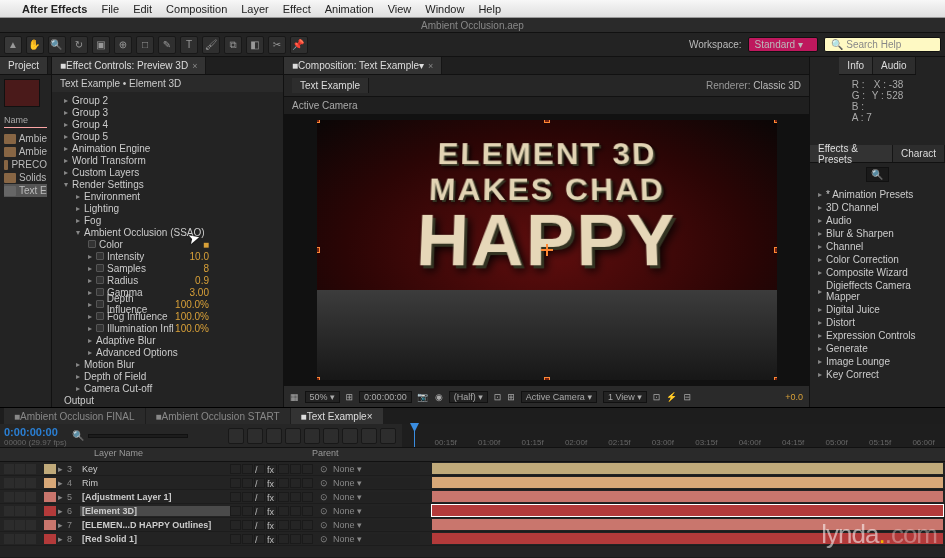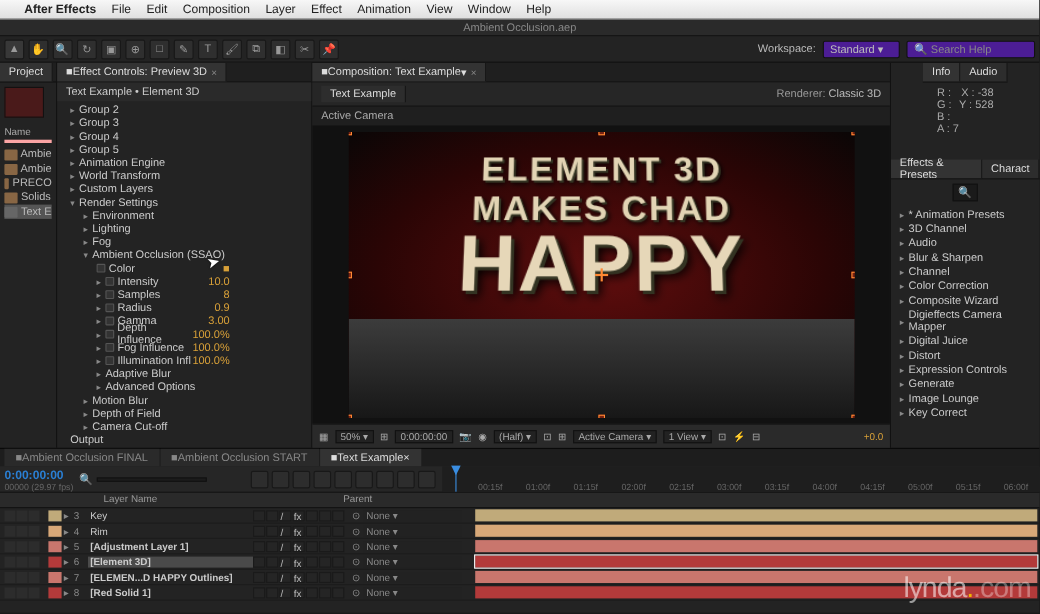--- a/index.html
+++ b/index.html
@@ -11,38 +11,38 @@
 .mac-menu .app-name { font-weight:bold; }
 
 
 .titlebar { height:15px; background:#2a2a2a; border-bottom:1px solid #111; display:flex; align-items:center; justify-content:center; font-size:10px; color:#888; }
 
 
 .toolbar { height:24px; background:#232323; border-bottom:1px solid #111; display:flex; align-items:center; padding:0 4px; gap:4px; }
 .tool-btn { width:18px; height:18px; background:#2f2f2f; border:1px solid #181818; border-radius:2px; display:flex; align-items:center; justify-content:center; font-size:10px; color:#999; }
 .tool-btn.active { background:#383838; }
 .workspace-area { margin-left:auto; display:flex; align-items:center; gap:6px; }
-.workspace-dd { background:#4c1d95; border:1px solid #111; padding:1px 14px 1px 6px; font-size:10px; color:#bbb; border-radius:2px; }
-.search-box { background:#4c1d95; border:1px solid #111; padding:1px 6px; font-size:10px; color:#888; width:117px; border-radius:2px; }
+.workspace-dd { background:#be185d; border:1px solid #111; padding:1px 14px 1px 6px; font-size:10px; color:#bbb; border-radius:2px; }
+.search-box { background:#fef9c3; border:1px solid #111; padding:1px 6px; font-size:10px; color:#888; width:117px; border-radius:2px; }
 
 
 .main { display:flex; height:350px; }
 .col { background:#232323; border-right:1px solid #111; display:flex; flex-direction:column; }
 .col:last-child { border-right:none;align-items:center; }
 
 
 .panel-tabs { display:flex; background:#1f1f1f; border-bottom:1px solid #111; height:18px; }
 .panel-tab { padding:2px 8px; font-size:10px; background:#2d2d2d; border-right:1px solid #151515; color:#ddd; display:flex; align-items:center; position:relative; }
 .panel-tab.active { background:#333; }
 .panel-tab .close { margin-left:4px; color:#888; font-size:9px; }
 
 
 .project-body { padding:4px; }
 .thumb { width:36px; height:28px; background:#4a1a1a; border:1px solid #111; margin-bottom:6px; }
-.proj-name-hdr { font-size:9px; color:#aaa; padding:2px 0; border-bottom:3px solid #fca5a5; }
+.proj-name-hdr { font-size:9px; color:#aaa; padding:2px 0; border-bottom:1px solid #fca5a5; }
 .proj-list { margin-top:4px; }
 .proj-item { display:flex; align-items:center; gap:3px; padding:1px 0; font-size:10px; }
 .proj-item .icon { width:12px; height:10px; background:#886644; border-radius:1px; }
 .proj-item.sel { background:#555; }
 .proj-item.file .icon { background:#666; }
 
 
 .ec-breadcrumb { padding:3px 8px; font-size:10px; color:#ccc; background:#2a2a2a; }
 .ec-tree { padding:2px 4px; overflow:auto; flex:1; }
 .ec-row { display:flex; align-items:center; font-size:10px; padding:0 0 0 4px; height:12px; }

